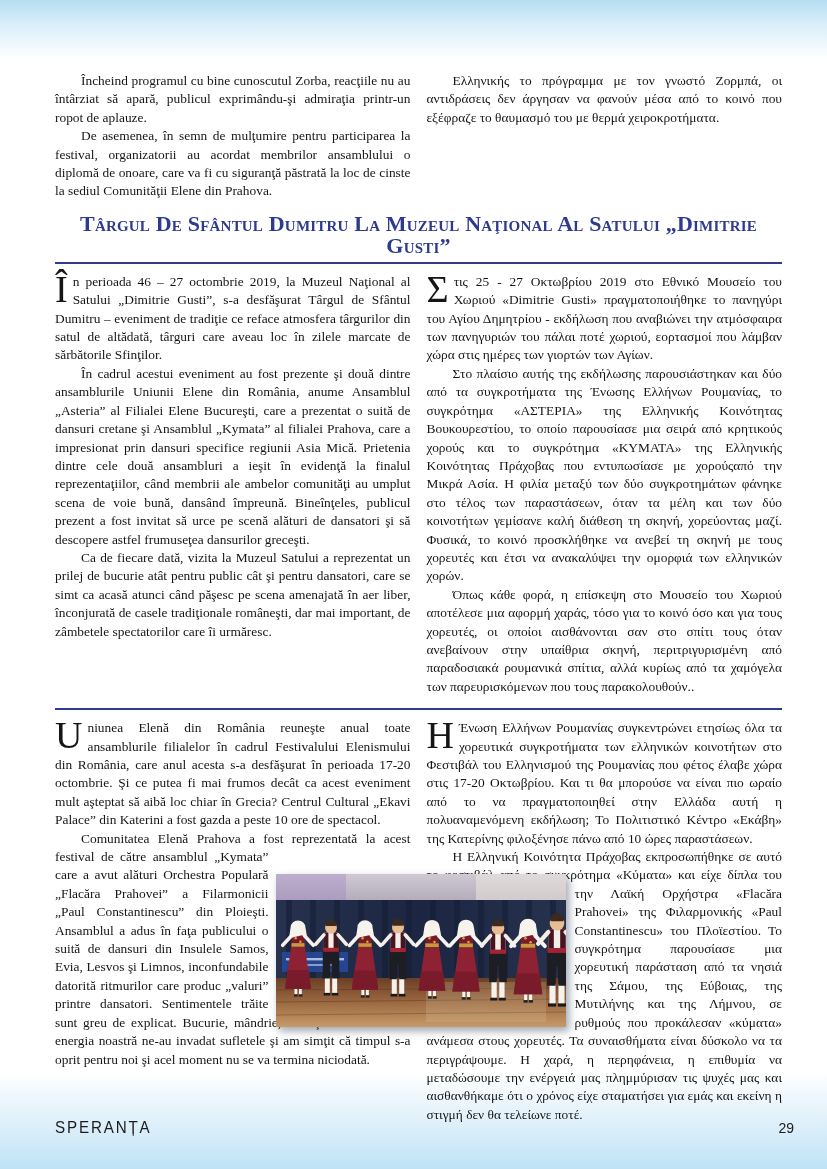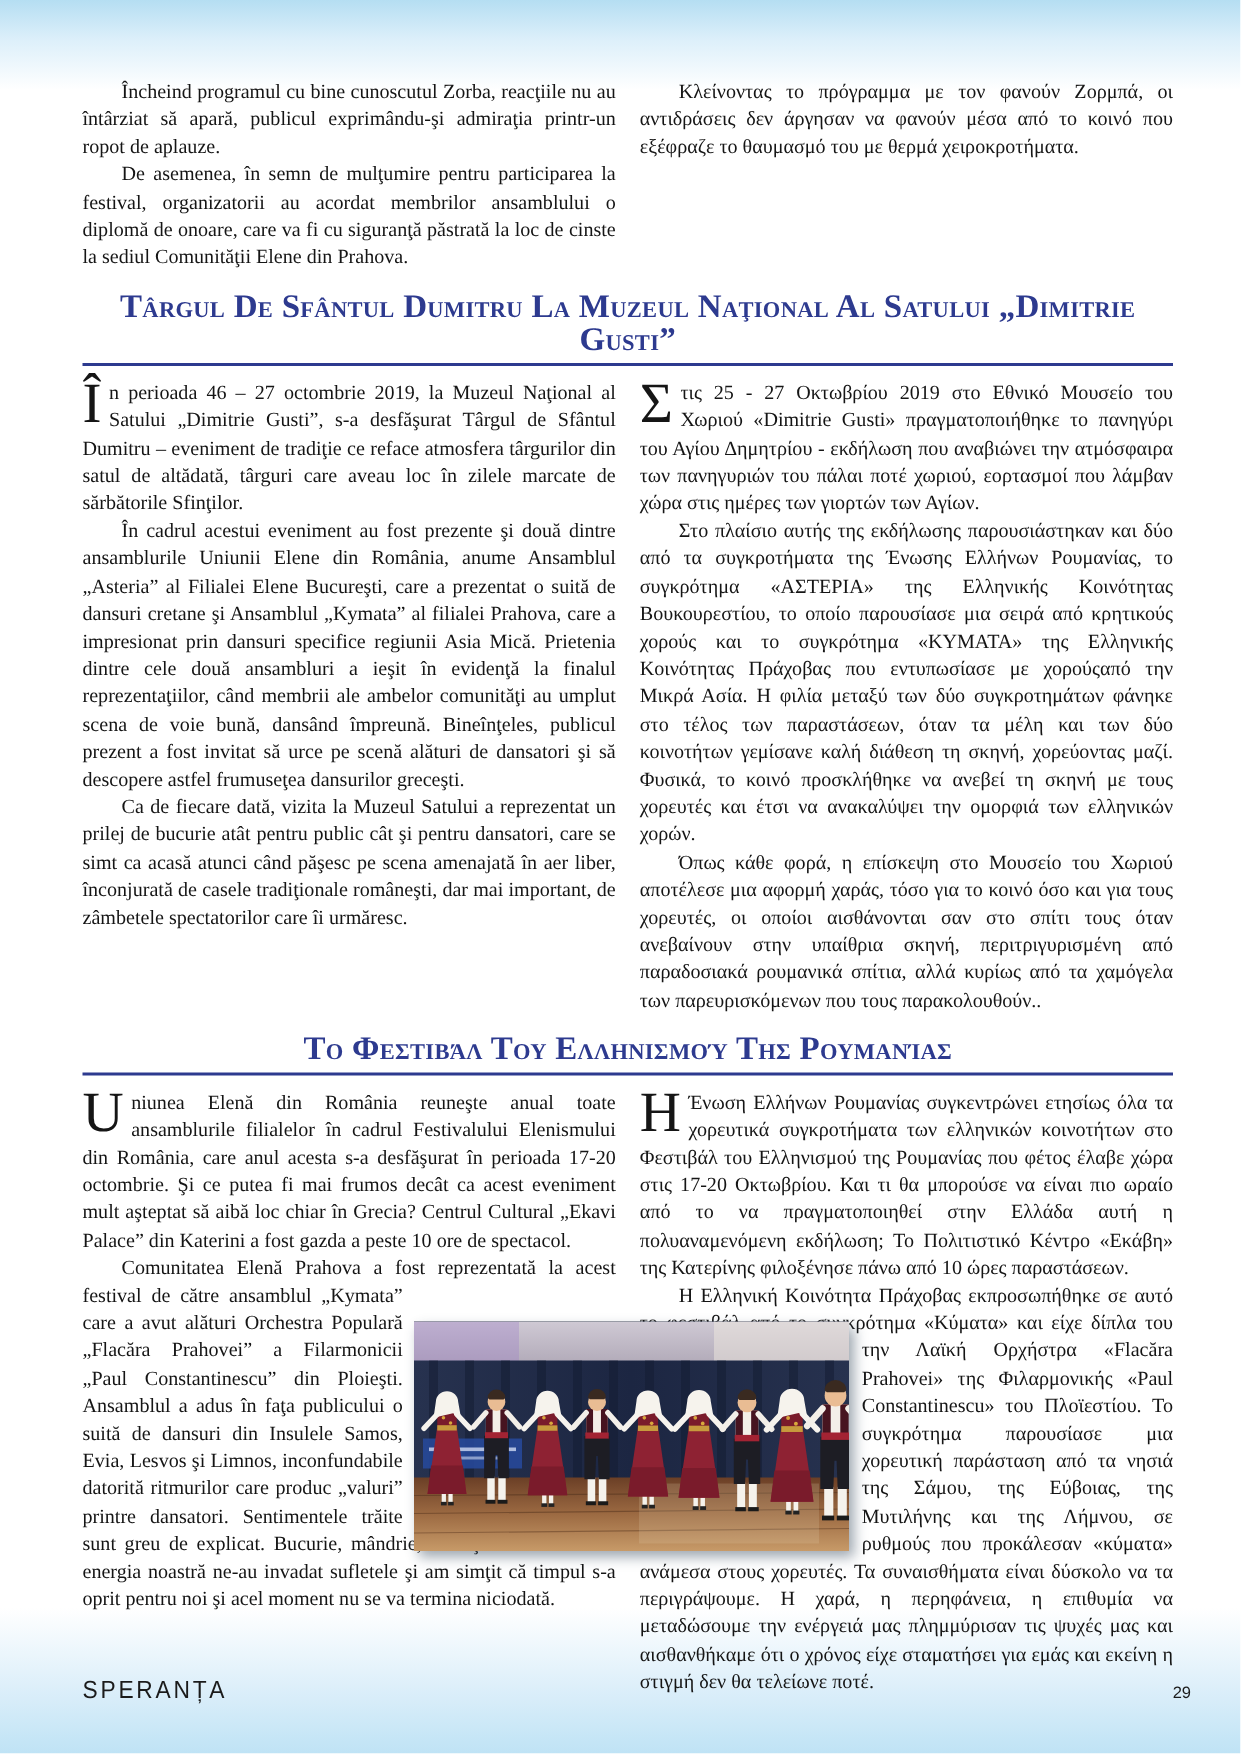--- a/index.html
+++ b/index.html
@@ -10,21 +10,21 @@
     color: #151515;
   }
   .page {
     position: relative; width: 827px; height: 1169px; overflow: hidden;
     background: linear-gradient(180deg,
       #b5def2 0px, #dcEFfa 26px, #ffffff 60px,
       #ffffff 1072px, #ddeffa 1125px, #bfe3f5 1169px);
   }
   .content { position: absolute; left: 55px; top: 52px; width: 727px; }
 
-  .cols { display: flex; gap: 16px; }
+  .cols { display: flex; gap: 16px; margin-top: 20px; }
   .col { flex: 1 1 0; text-align: justify; font-size: 13.4px; line-height: 18.4px; }
   .col p { margin: 0; text-indent: 26px; }
   .col p.dcp { text-indent: 0; }
 
   .dropcap {
     float: left; font-size: 38px; line-height: 30px;
     padding: 1px 5px 0 0; color: #151515;
   }
 
   .headline {
@@ -50,35 +50,35 @@
 
   .footer {
     position: absolute; left: 55px; right: 33px; top: 1118px;
     display: flex; justify-content: space-between; align-items: baseline;
   }
   .brand {
     font-family: "Liberation Sans", sans-serif;
     font-size: 16.5px; letter-spacing: 2px; font-weight: 500; color: #1b1b1b;
     transform: scaleX(.92); transform-origin: left center;
   }
-  .pageno { font-family: "Liberation Sans", sans-serif; font-size: 11px; color: #1b1b1b; }
+  .pageno { font-family: "Liberation Sans", sans-serif; font-size: 14px; color: #1b1b1b; }
 </style>
 </head>
 <body>
 
 <div class="page">
   <div class="content">
 
     <div class="cols">
       <div class="col">
         <p>Încheind programul cu bine cunoscutul Zorba, reacţiile nu au întârziat să apară, publicul exprimându-şi admiraţia printr-un ropot de aplauze.</p>
         <p>De asemenea, în semn de mulţumire pentru participarea la festival, organizatorii au acordat membrilor ansamblului o diplomă de onoare, care va fi cu siguranţă păstrată la loc de cinste la sediul Comunităţii Elene din Prahova.</p>
       </div>
       <div class="col">
-        <p>Κλείνοντας το πρόγραμμα με τον φανούν Ζορμπά, οι αντιδράσεις δεν άργησαν να φανούν μέσα από το κοινό που εξέφραζε το θαυμασμό του με θερμά χειροκροτήματα.</p>
+        <p>Ελληνικής το πρόγραμμα με τον γνωστό Ζορμπά, οι αντιδράσεις δεν άργησαν να φανούν μέσα από το κοινό που εξέφραζε το θαυμασμό του με θερμά χειροκροτήματα.</p>
       </div>
     </div>
 
     <div class="headline">
       <span class="hl-line">Târgul De Sfântul Dumitru La Muzeul Naţional Al Satului „Dimitrie Gusti”</span>
     </div>
     <hr class="rule">
 
     <div class="cols sec">
       <div class="col">
@@ -87,21 +87,20 @@
         <p>Ca de fiecare dată, vizita la Muzeul Satului a reprezentat un prilej de bucurie atât pentru public cât şi pentru dansatori, care se simt ca acasă atunci când păşesc pe scena amenajată în aer liber, înconjurată de casele tradiţionale româneşti, dar mai important, de zâmbetele spectatorilor care îi urmăresc.</p>
       </div>
       <div class="col">
         <p class="dcp"><span class="dropcap">Σ</span><span>τις 25 - 27 Οκτωβρίου 2019 στο Εθνικό Μουσείο του Χωριού «Dimitrie Gusti» πραγματοποιήθηκε το πανηγύρι του Αγίου Δημητρίου - εκδήλωση που αναβιώνει την ατμόσφαιρα των πανηγυριών του πάλαι ποτέ χωριού, εορτασμοί που λάμβαν χώρα στις ημέρες των γιορτών των Αγίων.</span></p>
         <p>Στο πλαίσιο αυτής της εκδήλωσης παρουσιάστηκαν και δύο από τα συγκροτήματα της Ένωσης Ελλήνων Ρουμανίας, το συγκρότημα «ΑΣΤΕΡΙΑ» της Ελληνικής Κοινότητας Βουκουρεστίου, το οποίο παρουσίασε μια σειρά από κρητικούς χορούς και το συγκρότημα «ΚΥΜΑΤΑ» της Ελληνικής Κοινότητας Πράχοβας που εντυπωσίασε με χορούςαπό την Μικρά Ασία. Η φιλία μεταξύ των δύο συγκροτημάτων φάνηκε στο τέλος των παραστάσεων, όταν τα μέλη και των δύο κοινοτήτων γεμίσανε καλή διάθεση τη σκηνή, χορεύοντας μαζί. Φυσικά, το κοινό προσκλήθηκε να ανεβεί τη σκηνή με τους χορευτές και έτσι να ανακαλύψει την ομορφιά των ελληνικών χορών.</p>
         <p>Όπως κάθε φορά, η επίσκεψη στο Μουσείο του Χωριού αποτέλεσε μια αφορμή χαράς, τόσο για το κοινό όσο και για τους χορευτές, οι οποίοι αισθάνονται σαν στο σπίτι τους όταν ανεβαίνουν στην υπαίθρια σκηνή, περιτριγυρισμένη από παραδοσιακά ρουμανικά σπίτια, αλλά κυρίως από τα χαμόγελα των παρευρισκόμενων που τους παρακολουθούν..</p>
       </div>
     </div>
 
     <div class="headline">
-      <span class="hl-line">Το Φεστιβάλ Του Ελληνισμού Της Ρουμανίας</span>
     </div>
     <hr class="rule">
 
     <div class="cols sec2">
       <div class="col">
         <p class="dcp"><span class="dropcap">U</span><span>niunea Elenă din România reuneşte anual toate ansamblurile filialelor în cadrul Festivalului Elenismului din România, care anul acesta s-a desfăşurat în perioada 17-20 octombrie. Şi ce putea fi mai frumos decât ca acest eveniment mult aşteptat să aibă loc chiar în Grecia? Centrul Cultural „Ekavi Palace” din Katerini a fost gazda a peste 10 ore de spectacol.</span></p>
         <p><span>Comunitatea Elenă Prahova a fost reprezentată la acest </span><span class="wrapR"></span><span>festival de către ansamblul „Kymata” care a avut alături Orchestra Populară „Flacăra Prahovei” a Filarmonicii „Paul Constantinescu” din Ploieşti. Ansamblul a adus în faţa publicului o suită de dansuri din Insulele Samos, Evia, Lesvos şi Limnos, inconfundabile datorită ritmurilor care produc „valuri” printre dansatori. Sentimentele trăite sunt greu de explicat. Bucurie, mândrie, dorinţa de a transmite energia noastră ne-au invadat sufletele şi am simţit că timpul s-a oprit pentru noi şi acel moment nu se va termina niciodată.</span></p>
       </div>
       <div class="col">
         <p class="dcp"><span class="dropcap">Η</span><span>Ένωση Ελλήνων Ρουμανίας συγκεντρώνει ετησίως όλα τα χορευτικά συγκροτήματα των ελληνικών κοινοτήτων στο Φεστιβάλ του Ελληνισμού της Ρουμανίας που φέτος έλαβε χώρα στις 17-20 Οκτωβρίου. Και τι θα μπορούσε να είναι πιο ωραίο από το να πραγματοποιηθεί στην Ελλάδα αυτή η πολυαναμενόμενη εκδήλωση; Το Πολιτιστικό Κέντρο «Εκάβη» της Κατερίνης φιλοξένησε πάνω από 10 ώρες παραστάσεων.</span></p>

